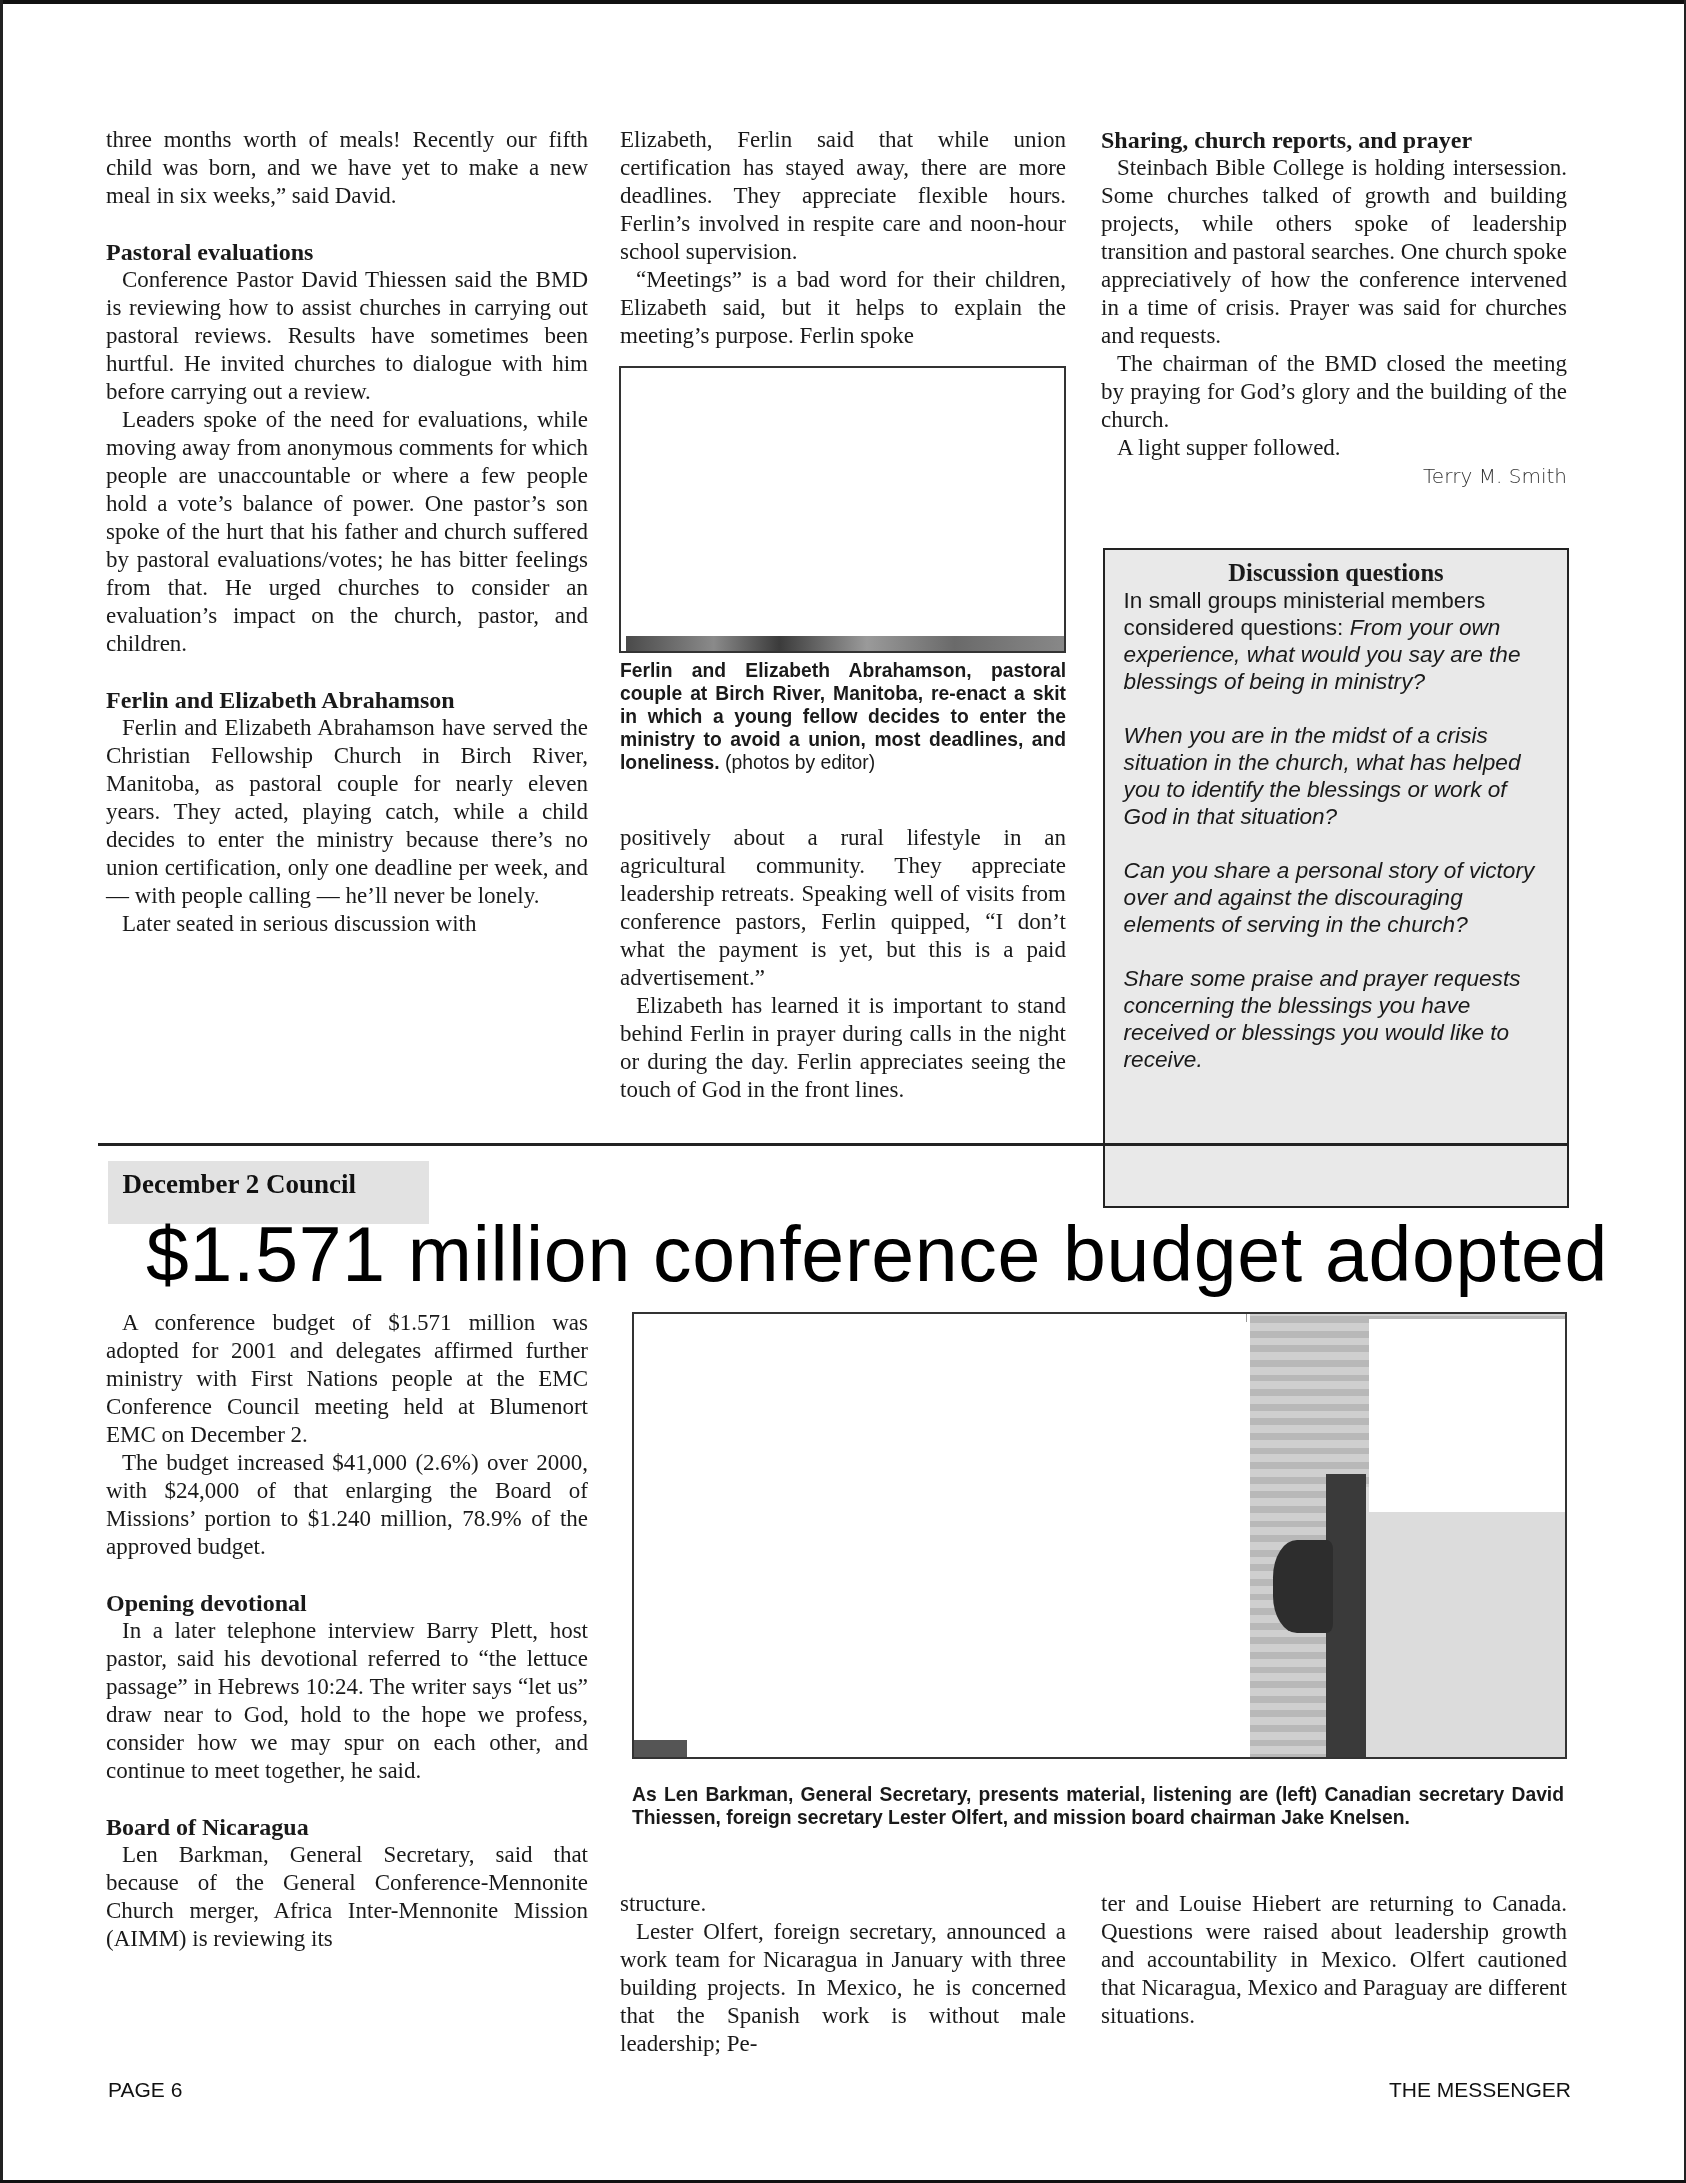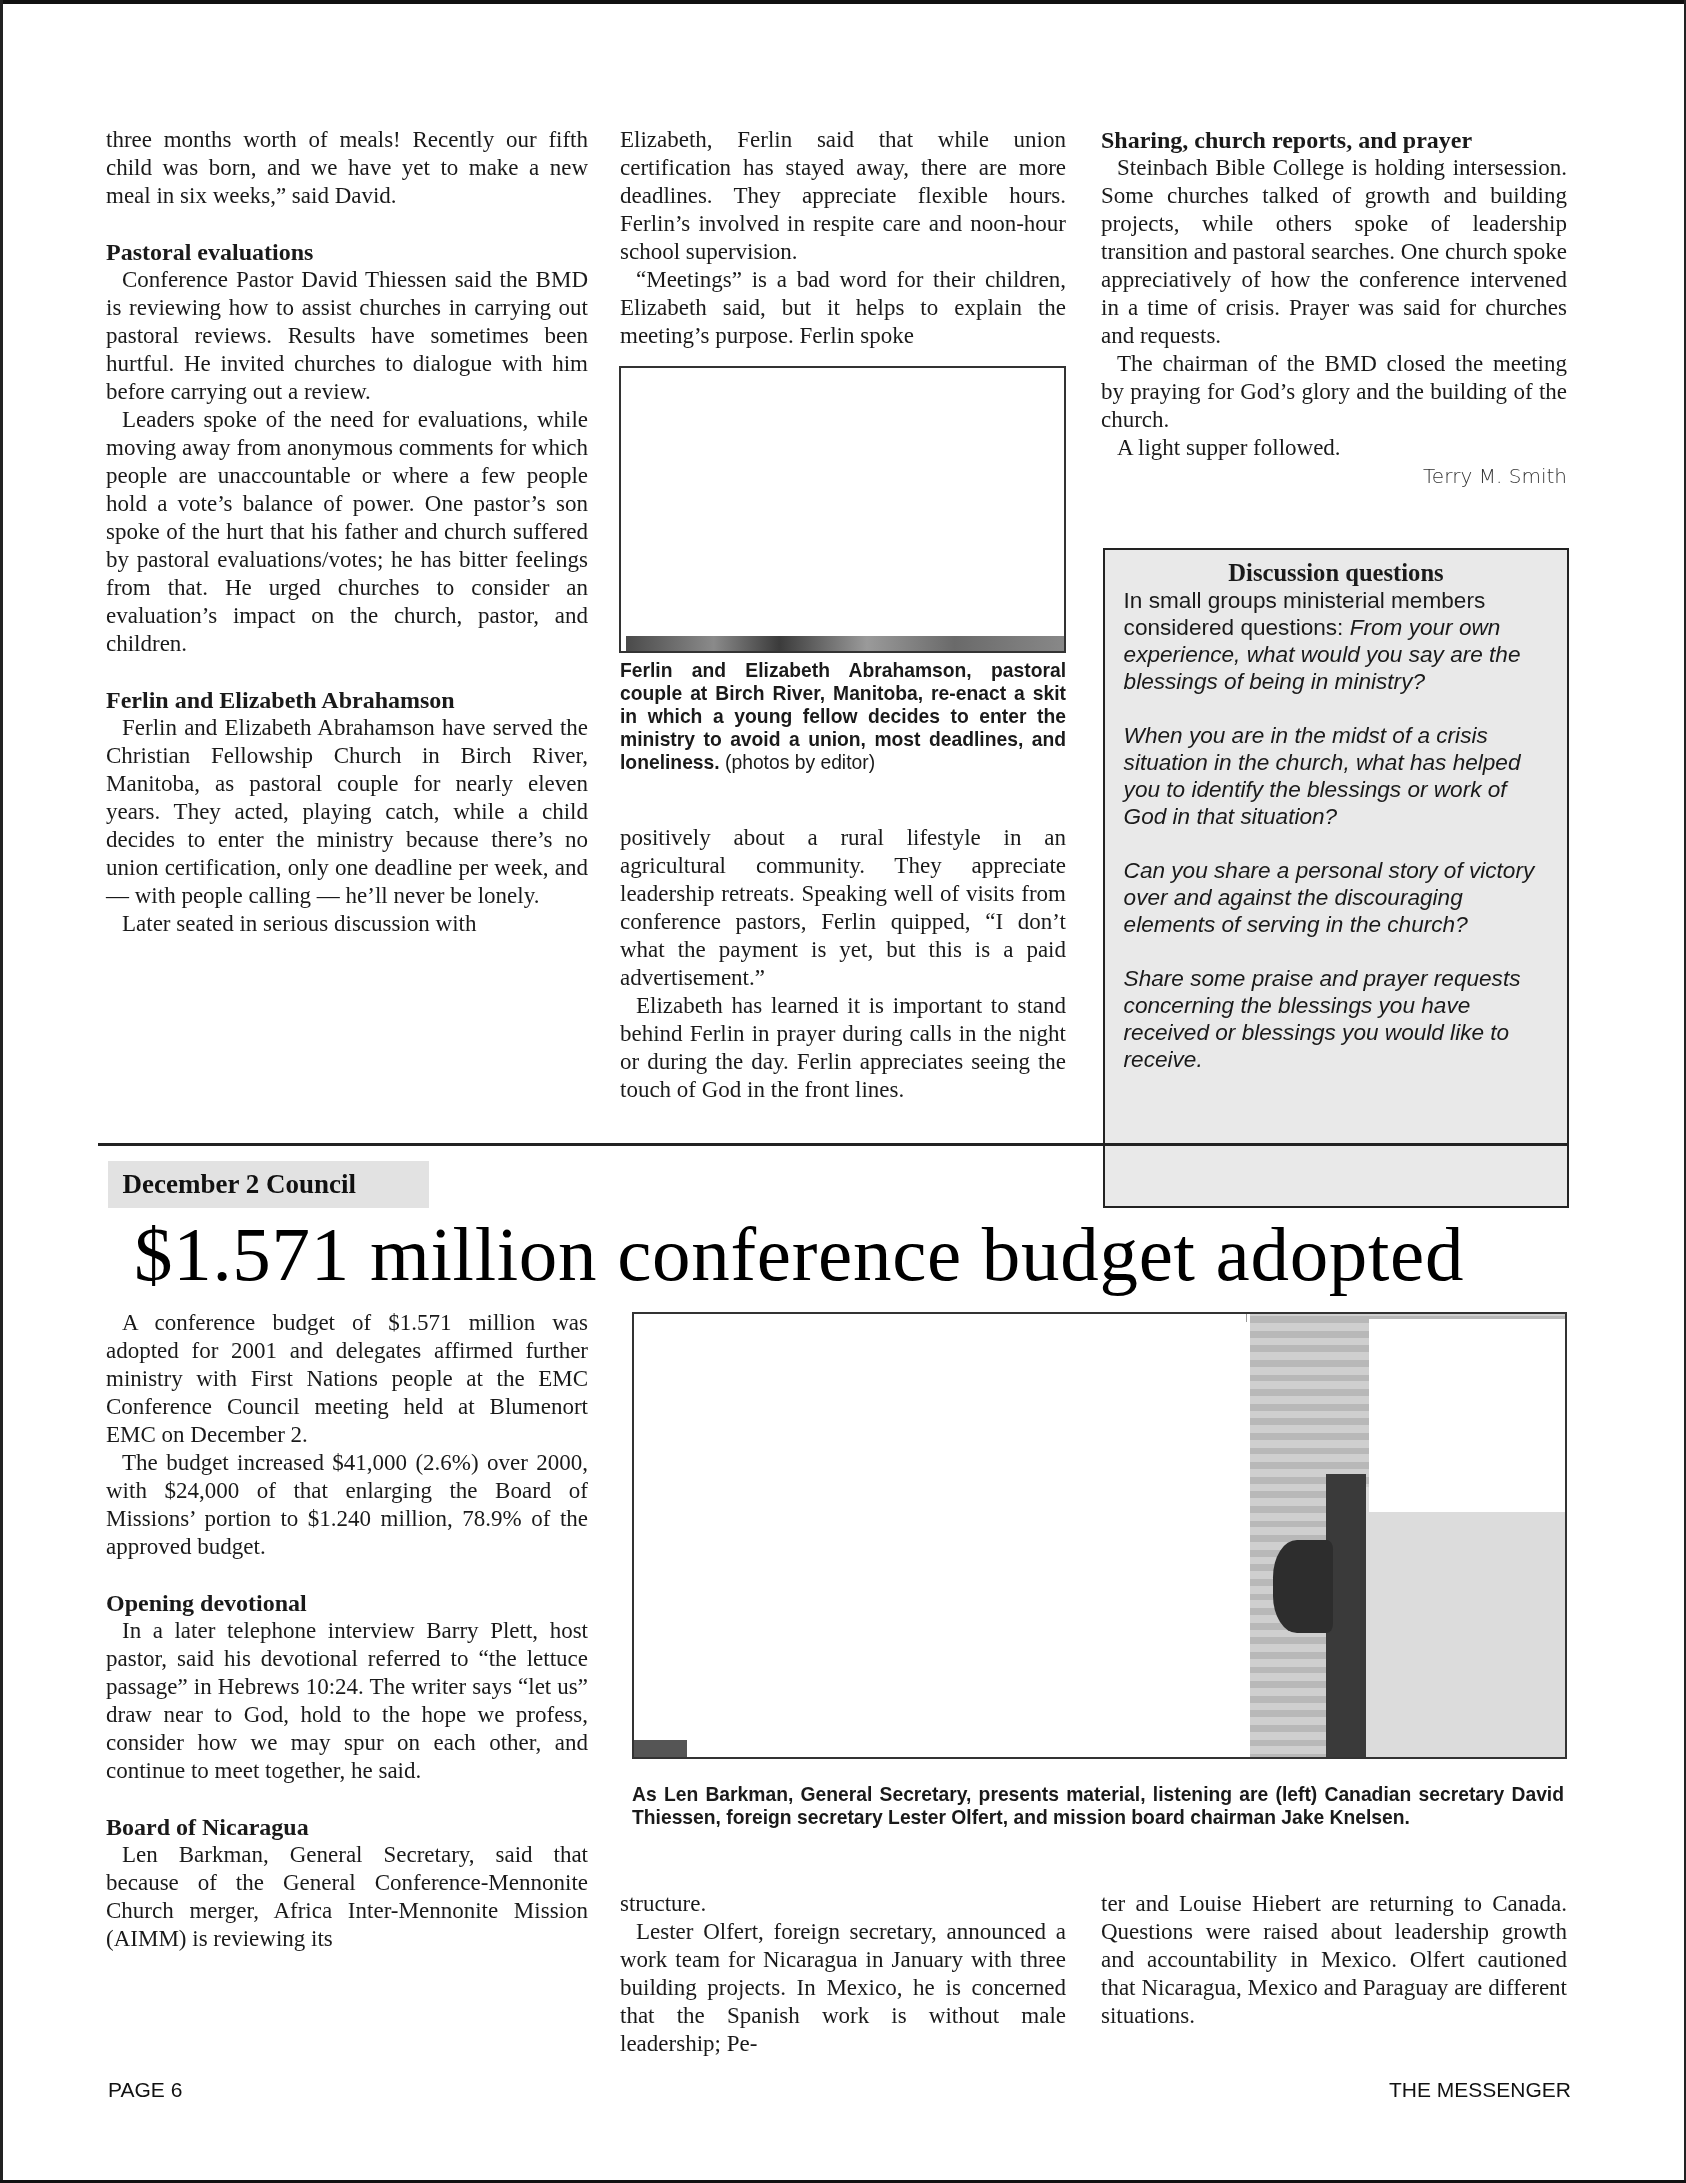--- a/index.html
+++ b/index.html
@@ -27,23 +27,23 @@
   .caption { position: absolute; font-family: "Liberation Sans", sans-serif; font-weight: bold; font-size: 19.3px; line-height: 23px; text-align: justify; }
   .cap1 { left: 620px; top: 659px; width: 446px; }
   .cap1 .credit { font-weight: normal; }
 
   .qbox { position: absolute; left: 1103px; top: 548px; width: 466px; height: 660px; border: 2.7px solid #222; background: #e9e9e9; box-sizing: border-box; padding: 9.3px 18.6px 0 18.6px; font-family: "Liberation Sans", sans-serif; font-size: 22.6px; line-height: 27px; }
   .qbox h4 { margin: 0; text-align: center; font-family: "Liberation Serif", serif; font-weight: bold; font-size: 24.6px; line-height: 28px; }
   .qbox p { margin: 0 0 27px 0; }
   .qbox i { font-style: italic; }
 
   .rule { position: absolute; left: 98px; top: 1143px; width: 1471px; height: 2.7px; background: #222; }
-  .kicker { position: absolute; left: 108px; top: 1161px; width: 321px; height: 47px; background: #e2e2e2; }
+  .kicker { position: absolute; left: 108px; top: 1161px; width: 321px; height: 63px; background: #e2e2e2; }
   .kicker span { position: absolute; left: 14.6px; top: 6.7px; font-family: "Liberation Serif", serif; font-size: 27px; font-weight: bold; line-height: 33px; color: #111; }
-  .headline { position: absolute; left: 134px; top: 1208px; font-family: Liberation Serif, serif; font-size: 77px; line-height: 93px; letter-spacing: 0.7px; color: #000; white-space: nowrap; }
+  .headline { position: absolute; left: 146px; top: 1208px; font-family: Liberation Sans, sans-serif; font-size: 77px; line-height: 93px; letter-spacing: 0.7px; color: #000; white-space: nowrap; }
 
   .c4 { left: 106px; top: 1301px; width: 482px; }
   .photo2 { position: absolute; left: 632px; top: 1312px; width: 935px; height: 447px; border: 2.7px solid #333; box-sizing: border-box; background: #fff; overflow: hidden; }
   .photo2 .brick { position: absolute; left: 616px; top: 0; width: 319px; height: 447px; background: repeating-linear-gradient(0deg, #b8b8b8 0 6.7px, #cfcfcf 6.7px 14.6px); }
   .photo2 .wall { position: absolute; left: 719px; top: 173px; width: 220px; height: 279px; background: #dcdcdc; }
   .photo2 .lectern { position: absolute; left: 692px; top: 160px; width: 40px; height: 293px; background: #3a3a3a; }
   .photo2 .plant { position: absolute; left: 639px; top: 226px; width: 60px; height: 93px; background: #2d2d2d; border-radius: 40% 10% 10% 40%; }
   .photo2 .whiteout { position: absolute; left: 0; top: 0; width: 612px; height: 447px; background: #fff; }
   .photo2 .whiteout2 { position: absolute; left: 735px; top: 5.3px; width: 200px; height: 193px; background: #fff; }
   .photo2 .corner { position: absolute; left: 0; bottom: 0; width: 53px; height: 17.3px; background: #555; }

